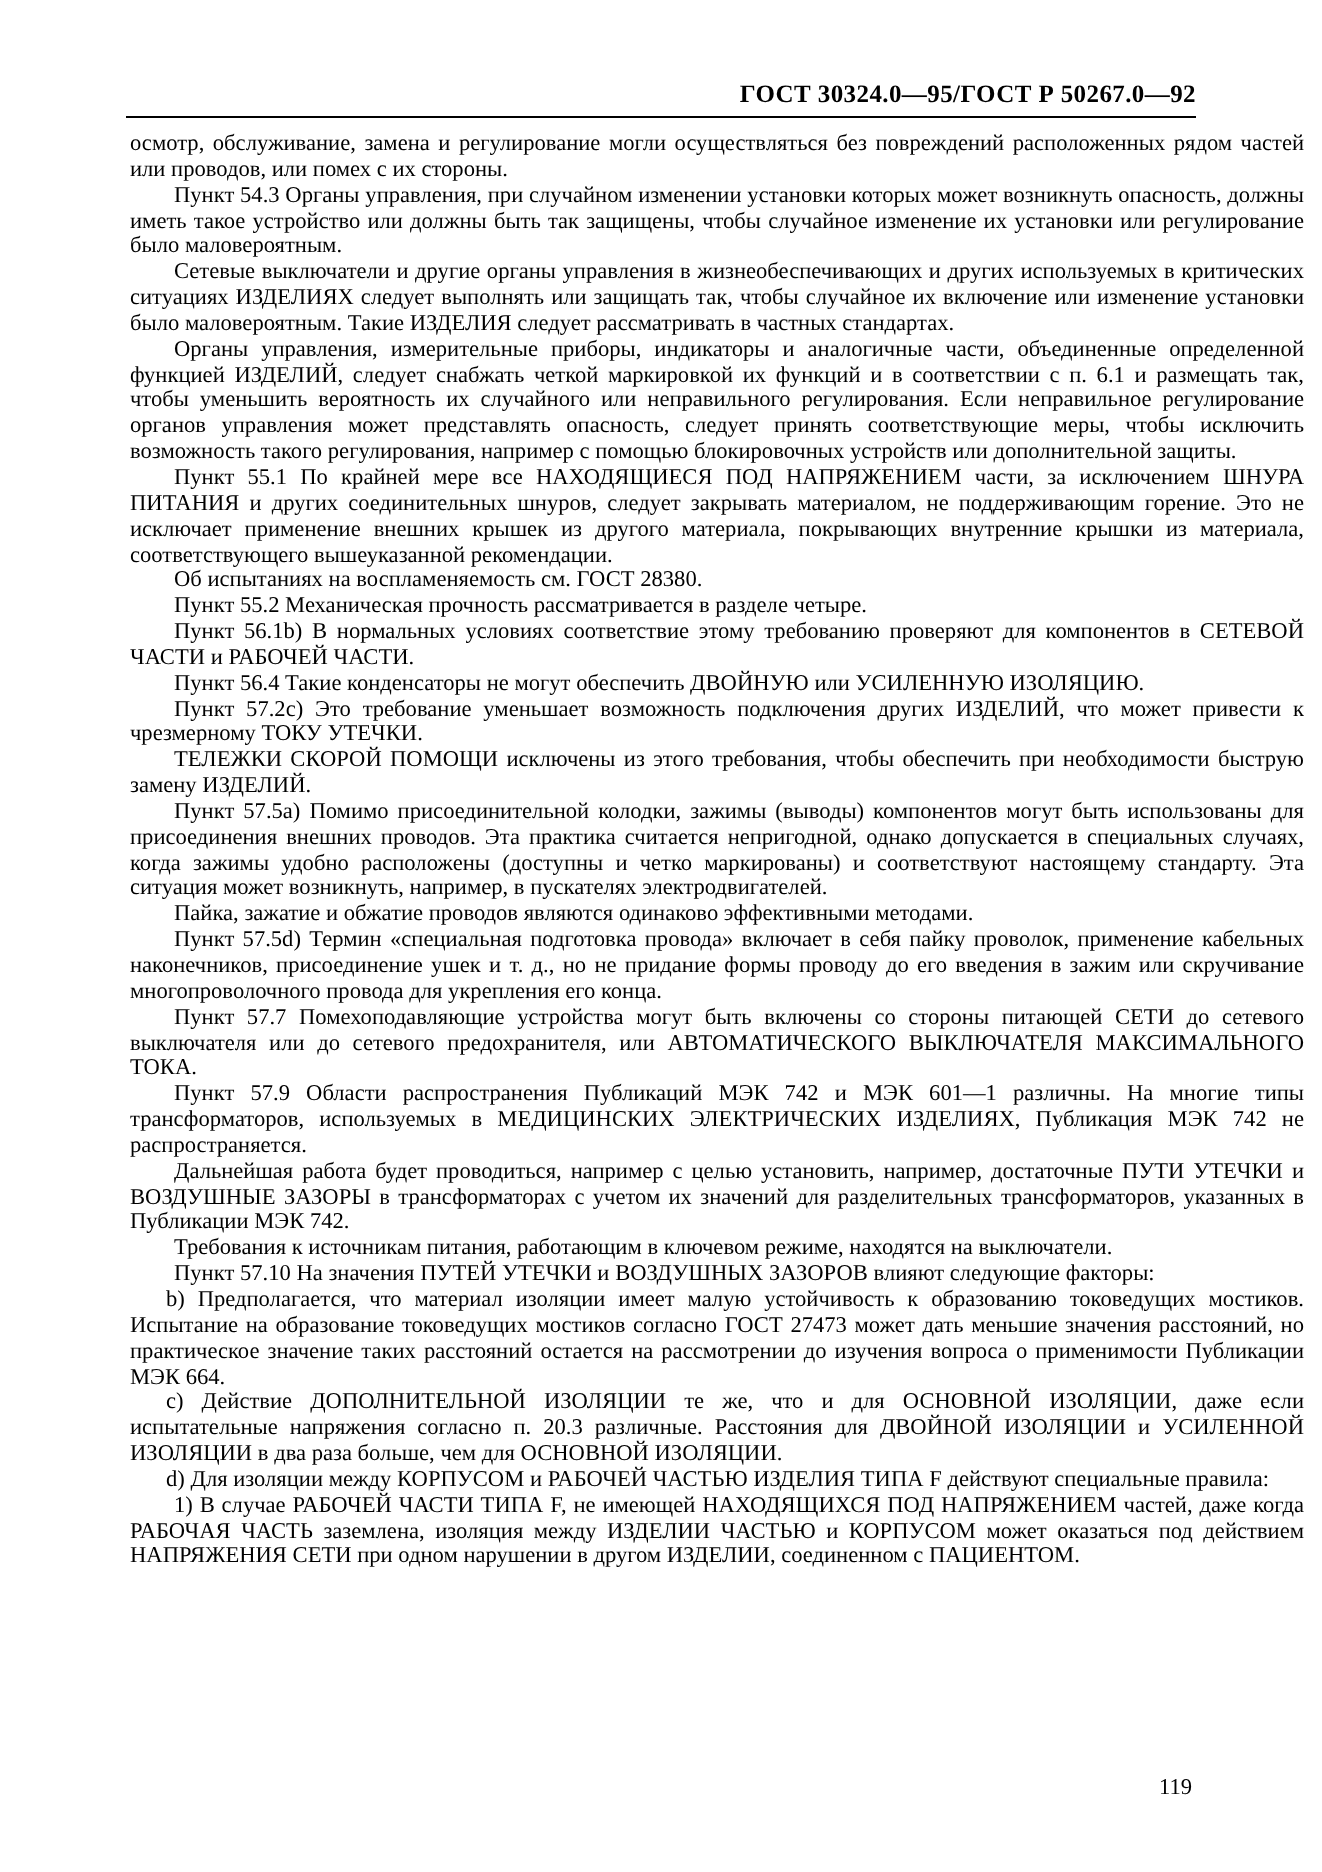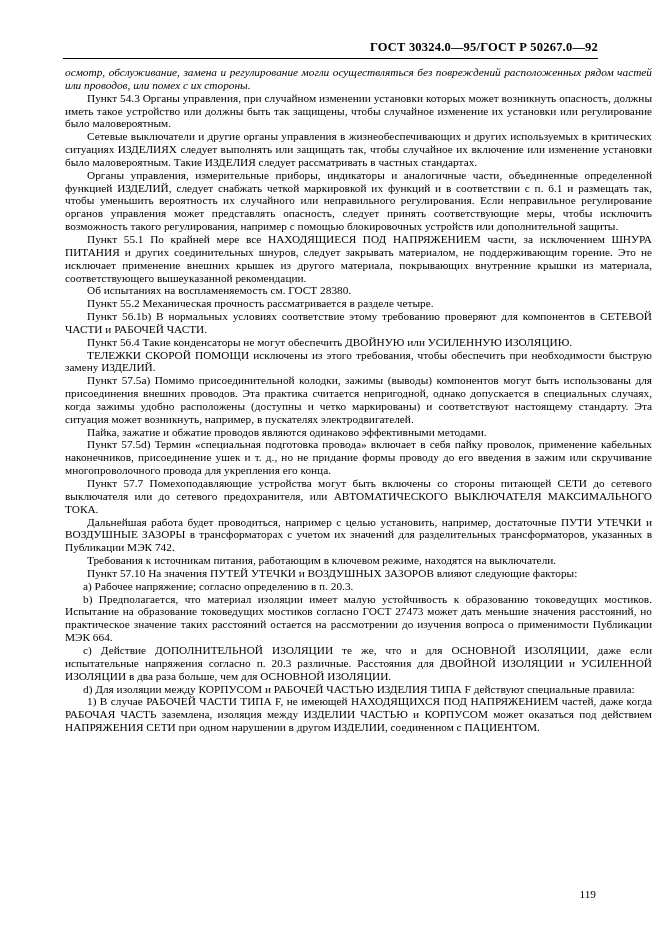--- a/index.html
+++ b/index.html
@@ -46,21 +46,20 @@
     text-justify: inter-word;
   }
   .content p {
     margin: 0;
     padding: 0;
     text-indent: 22px;
     hyphens: manual;
   }
   .content p.noind {
     text-indent: 0;
-    font-style: italic;
   }
   .content p.ind-small {
     text-indent: 18px;
   }
   b { font-weight: normal; }
   .footer {
     position: absolute;
     bottom: 36px;
     right: 38px;
     font-size: 11.3px;
@@ -88,40 +87,41 @@
     <p>Пункт 55.1 По крайней мере все <b>НАХОДЯЩИЕСЯ ПОД НАПРЯЖЕНИЕМ</b> части, за исключением <b>ШНУРА ПИТАНИЯ</b> и других соединительных шнуров, следует закрывать материалом, не поддерживающим горение. Это не исключает применение внешних крышек из другого материала, покрывающих внутренние крышки из материала, соответствующего вышеуказанной рекомендации.</p>
 
     <p>Об испытаниях на воспламеняемость см. ГОСТ 28380.</p>
 
     <p>Пункт 55.2 Механическая прочность рассматривается в разделе четыре.</p>
 
     <p>Пункт 56.1b) В нормальных условиях соответствие этому требованию проверяют для компонентов в <b>СЕТЕВОЙ ЧАСТИ</b> и <b>РАБОЧЕЙ ЧАСТИ.</b></p>
 
     <p>Пункт 56.4 Такие конденсаторы не могут обеспечить <b>ДВОЙНУЮ</b> или <b>УСИЛЕННУЮ ИЗОЛЯЦИЮ.</b></p>
 
+    <p>Пункт 57.2с) Это требование уменьшает возможность подключения других ИЗДЕЛИЙ, что может при­вести к чрезмерному <b>ТОКУ УТЕЧКИ.</b></p>
 
     <p><b>ТЕЛЕЖКИ СКОРОЙ ПОМОЩИ</b> исключены из этого требования, чтобы обеспечить при необходимо­сти быструю замену <b>ИЗДЕЛИЙ.</b></p>
 
     <p>Пункт 57.5а) Помимо присоединительной колодки, зажимы (выводы) компонентов могут быть исполь­зованы для присоединения внешних проводов. Эта практика считается непригодной, однако допускается в специальных случаях, когда зажимы удобно расположены (доступны и четко маркированы) и соответствуют настоящему стандарту. Эта ситуация может возникнуть, например, в пускателях электродвигателей.</p>
 
     <p>Пайка, зажатие и обжатие проводов являются одинаково эффективными методами.</p>
 
     <p>Пункт 57.5d) Термин «специальная подготовка провода» включает в себя пайку проволок, применение кабельных наконечников, присоединение ушек и т. д., но не придание формы проводу до его введения в зажим или скручивание многопроволочного провода для укрепления его конца.</p>
 
     <p>Пункт 57.7 Помехоподавляющие устройства могут быть включены со стороны питающей <b>СЕТИ</b> до сете­вого выключателя или до сетевого предохранителя, или <b>АВТОМАТИЧЕСКОГО ВЫКЛЮЧАТЕЛЯ МАКСИ­МАЛЬНОГО ТОКА.</b></p>
 
+    <p>Пункт 57.9 Области распространения Публикаций МЭК 742 и МЭК 601—1 различны. На многие типы трансформаторов, используемых в <b>МЕДИЦИНСКИХ ЭЛЕКТРИЧЕСКИХ ИЗДЕЛИЯХ,</b> Публикация МЭК 742 не распространяется.</p>
 
 
     <p>Дальнейшая работа будет проводиться, например с целью установить, например, достаточные <b>ПУТИ УТЕЧКИ</b> и <b>ВОЗДУШНЫЕ ЗАЗОРЫ</b> в трансформаторах с учетом их значений для разделительных трансфор­маторов, указанных в Публикации МЭК 742.</p>
 
     <p>Требования к источникам питания, работающим в ключевом режиме, находятся на выключатели.</p>
 
     <p>Пункт 57.10 На значения <b>ПУТЕЙ УТЕЧКИ</b> и <b>ВОЗДУШНЫХ ЗАЗОРОВ</b> влияют следующие факторы:</p>
 
-    <p class="ind-small">а) Рабочее напряжение; согласно определению в п. 20.3.</p>
 
     <p class="ind-small">b) Предполагается, что материал изоляции имеет малую устойчивость к образованию токоведущих мо­стиков. Испытание на образование токоведущих мостиков согласно ГОСТ 27473 может дать меньшие значения расстояний, но практическое значение таких расстояний остается на рассмотрении до изучения вопроса о применимости Публикации МЭК 664.</p>
 
     <p class="ind-small">с) Действие <b>ДОПОЛНИТЕЛЬНОЙ ИЗОЛЯЦИИ</b> те же, что и для <b>ОСНОВНОЙ ИЗОЛЯЦИИ,</b> даже если испытательные напряжения согласно п. 20.3 различные. Расстояния для <b>ДВОЙНОЙ ИЗОЛЯЦИИ</b> и <b>УСИЛЕННОЙ ИЗОЛЯЦИИ</b> в два раза больше, чем для <b>ОСНОВНОЙ ИЗОЛЯЦИИ.</b></p>
 
     <p class="ind-small">d) Для изоляции между <b>КОРПУСОМ</b> и <b>РАБОЧЕЙ ЧАСТЬЮ ИЗДЕЛИЯ ТИПА F</b> действуют специаль­ные правила:</p>
 
     <p>1) В случае <b>РАБОЧЕЙ ЧАСТИ ТИПА F,</b> не имеющей <b>НАХОДЯЩИХСЯ ПОД НАПРЯЖЕНИЕМ</b> час­тей, даже когда <b>РАБОЧАЯ ЧАСТЬ</b> заземлена, изоляция между <b>ИЗДЕЛИИ ЧАСТЬЮ</b> и <b>КОРПУСОМ</b> может оказаться под действием <b>НАПРЯЖЕНИЯ СЕТИ</b> при одном нарушении в другом ИЗДЕЛИИ, соединенном с ПАЦИЕНТОМ.</p>
 
   </div>

